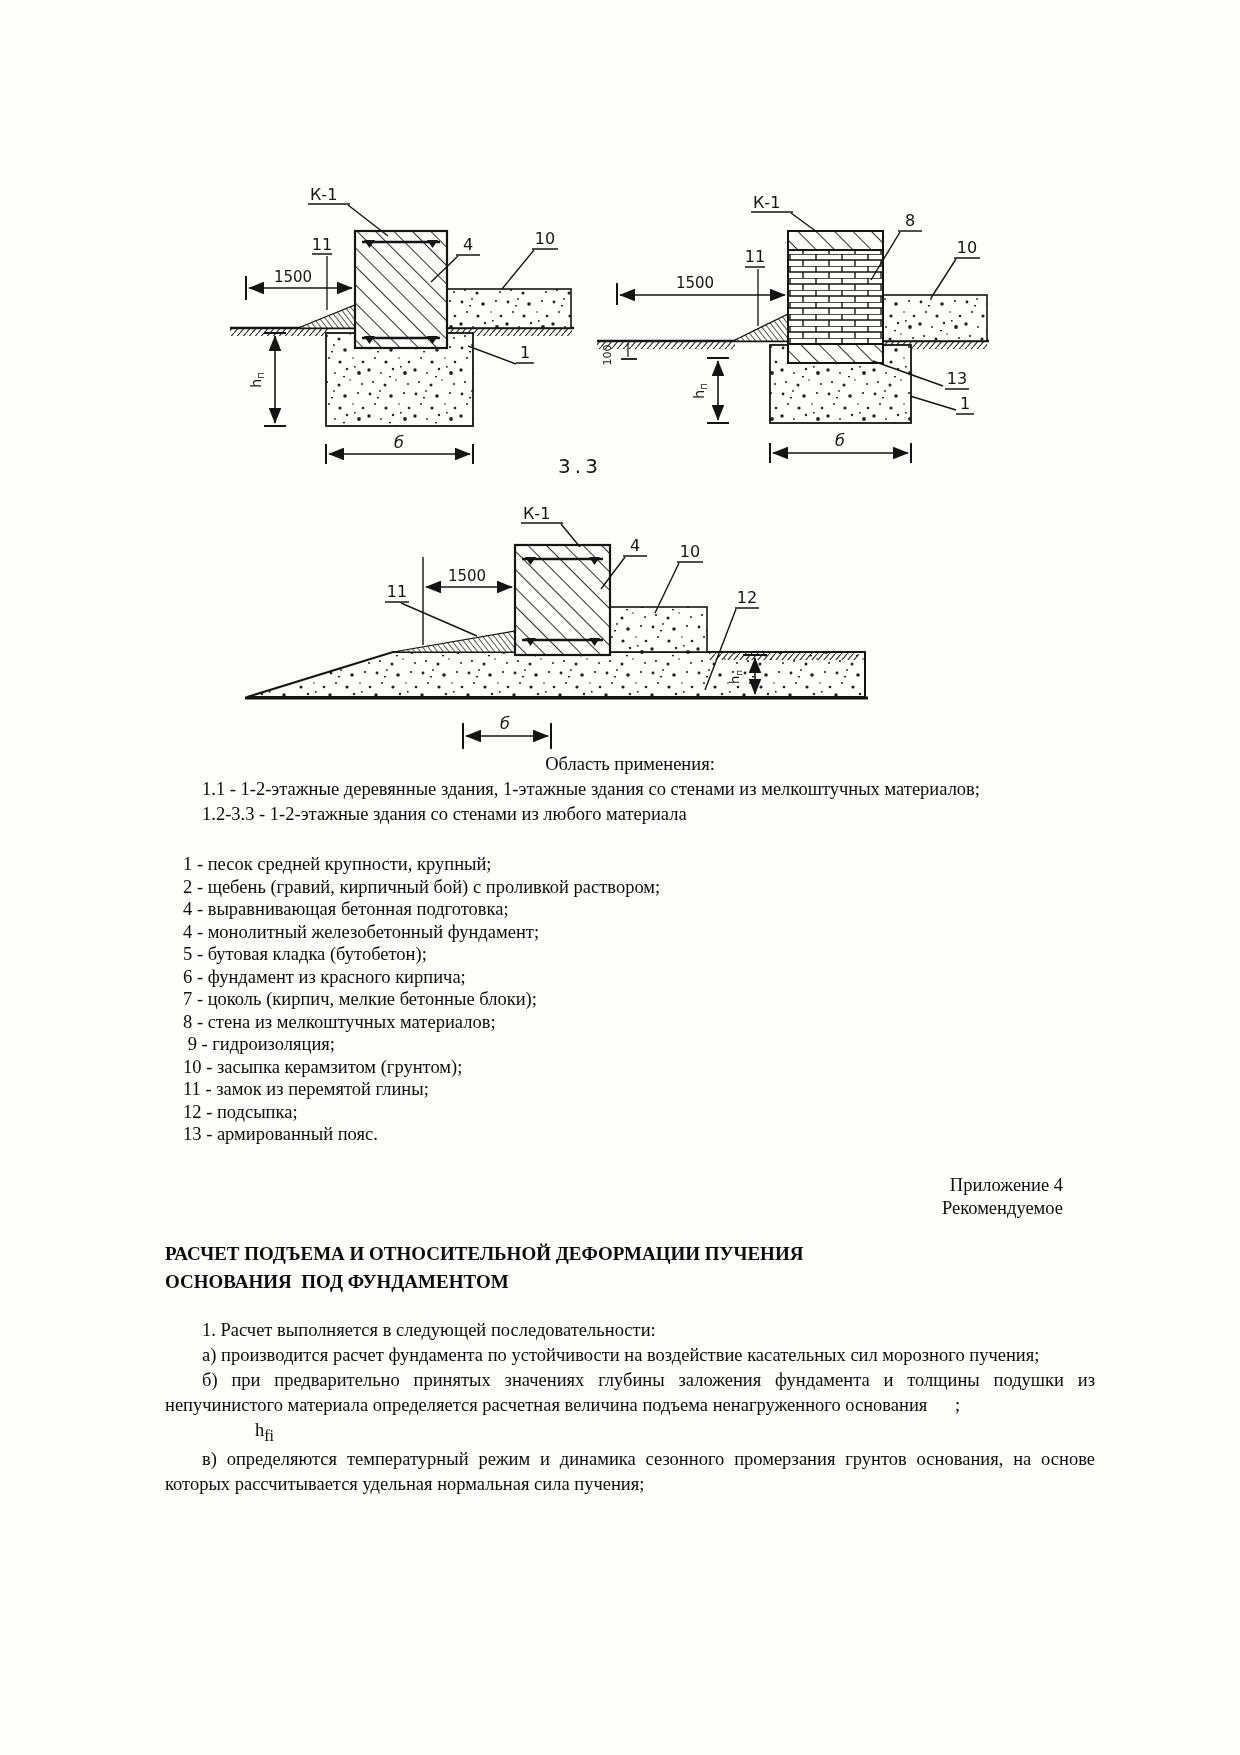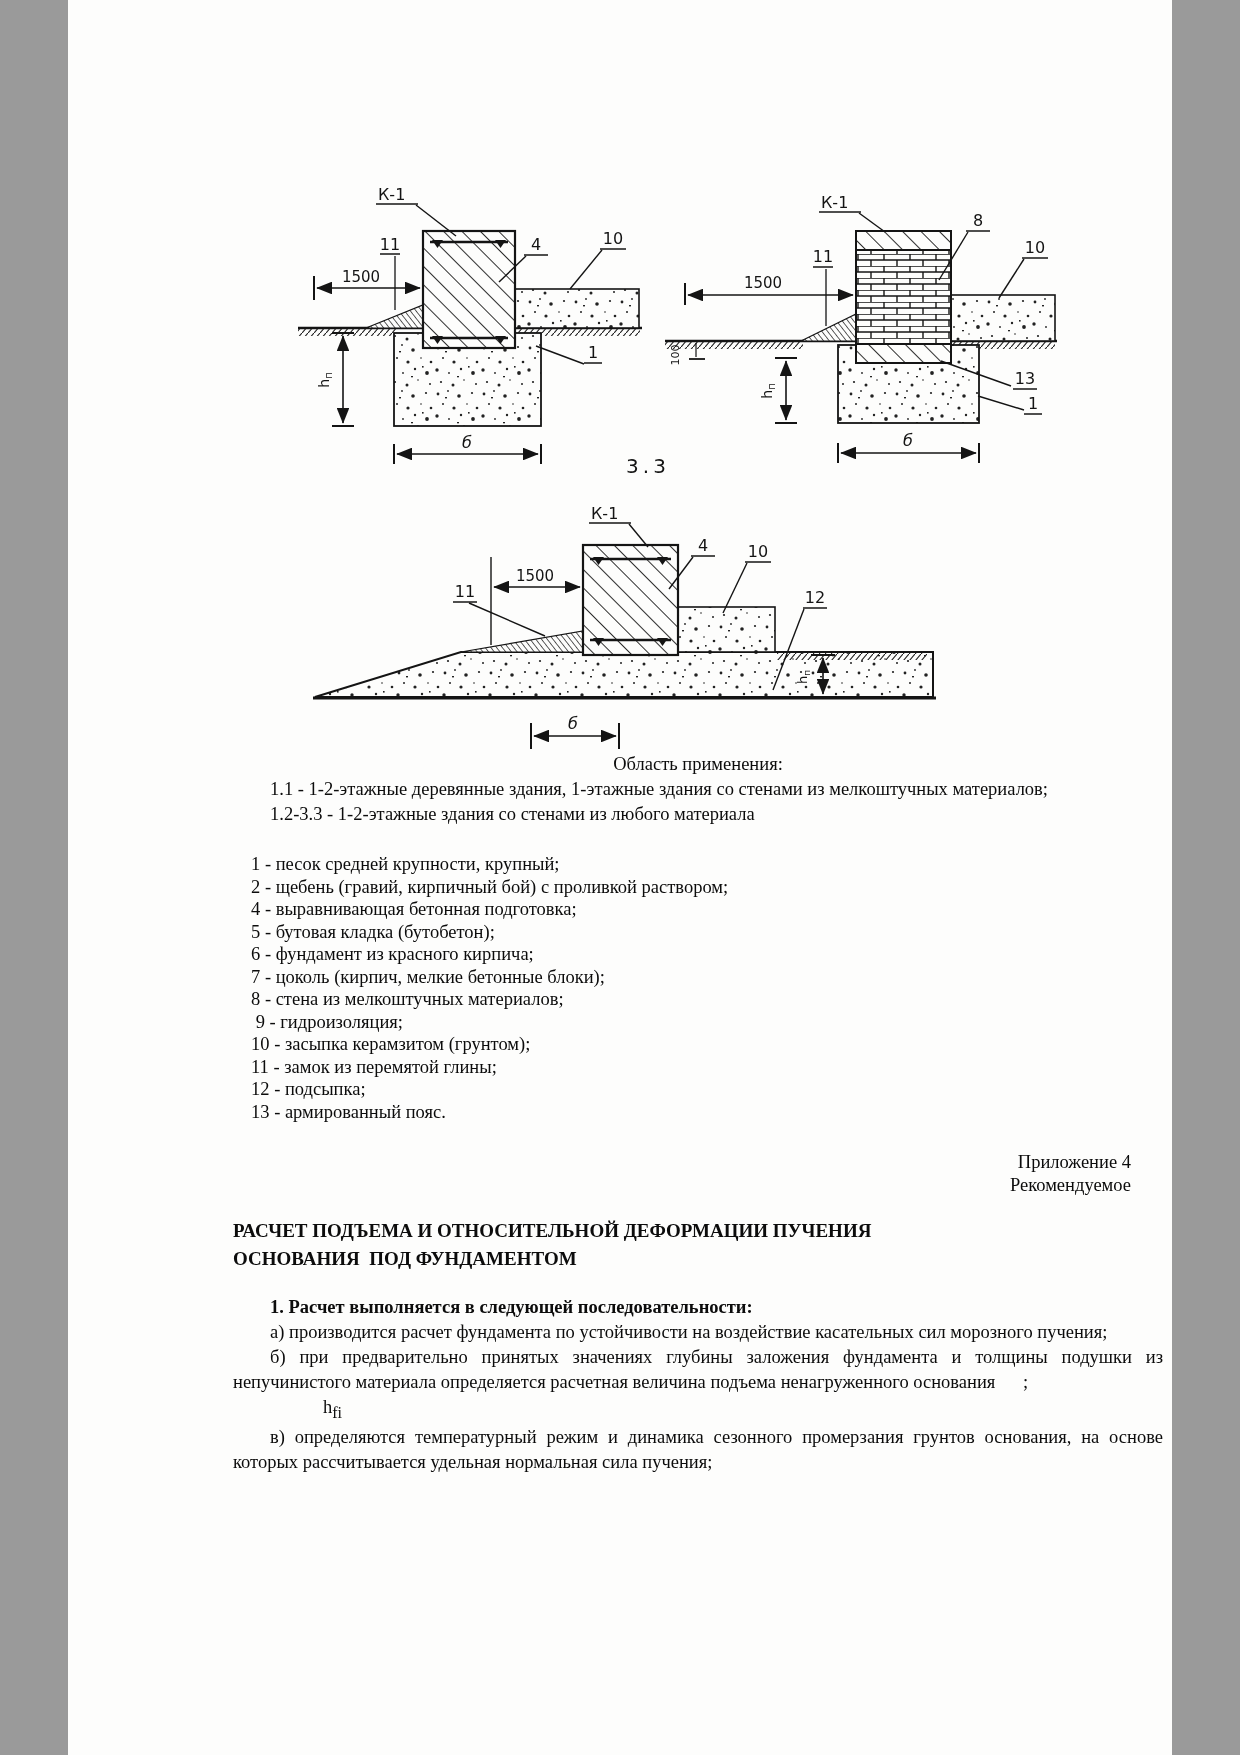--- a/index.html
+++ b/index.html
@@ -1,18 +1,18 @@
 <!DOCTYPE html>
 <html><head>
 <meta charset="utf-8">
 <style>
   html,body{margin:0;padding:0;background:#9a9a9a;}
   .page{
     position:relative;
-    width:1104px;height:1755px;
+    width:1240px;height:1755px;
     margin:0 auto;
     background:#fdfdfc;
     font-family:"Liberation Serif", serif;
     color:#0c0c0c;
     overflow:hidden;
   }
   .figs{position:absolute;left:0;top:0;width:1240px;height:770px;}
   .figs svg{position:absolute;}
   #fig1{left:228px;top:158px;}
   #fig2{left:595px;top:158px;}
@@ -25,21 +25,21 @@
   .center-title{text-align:center;line-height:25px;}
   .para{text-align:justify;text-indent:37px;}
   .legend-block{margin-top:26px;}
   .legend-title{text-align:center;line-height:23px;}
   .legend-item{line-height:22.5px;padding-left:18px;}
   .appendix{margin-top:28px;text-align:right;line-height:23px;padding-right:32px;}
   .heading{
     margin-top:20px;text-align:left;font-weight:bold;
     font-size:19px;line-height:28px;font-family:Liberation Serif, serif;
   }
-  .body-intro{margin-top:22px;text-indent:37px;font-weight:bold;}
+  .body-intro{margin-top:22px;text-indent:37px;}
   .formula-line{padding-left:90px;}
   .formula-line sub{font-size:16px;}
   svg text{font-family:"DejaVu Sans", sans-serif;fill:#141414;}
   svg .lbl{font-size:16px;}
   svg .dim{font-size:15px;}
   svg .cap{font-size:20px;letter-spacing:4px;}
 </style>
 </head>
 <body>
 
@@ -282,20 +282,21 @@
   <div class="textcol">
 
     <div class="center-title">Область применения:</div>
     <div class="para">1.1 - 1-2-этажные деревянные здания, 1-этажные здания со стенами из мелкоштучных материалов;</div>
     <div class="para">1.2-3.3 - 1-2-этажные здания со стенами из любого материала</div>
 
     <div class="legend-block">
       <div class="legend-item">1 - песок средней крупности, крупный;</div>
       <div class="legend-item">2 - щебень (гравий, кирпичный бой) с проливкой раствором;</div>
       <div class="legend-item">4 - выравнивающая бетонная подготовка;</div>
+      <div class="legend-item">4 - монолитный железобетонный фундамент;</div>
       <div class="legend-item">5 - бутовая кладка (бутобетон);</div>
       <div class="legend-item">6 - фундамент из красного кирпича;</div>
       <div class="legend-item">7 - цоколь (кирпич, мелкие бетонные блоки);</div>
       <div class="legend-item">8 - стена из мелкоштучных материалов;</div>
       <div class="legend-item">&nbsp;9 - гидроизоляция;</div>
       <div class="legend-item">10 - засыпка керамзитом (грунтом);</div>
       <div class="legend-item">11 - замок из перемятой глины;</div>
       <div class="legend-item">12 - подсыпка;</div>
       <div class="legend-item">13 - армированный пояс.</div>
     </div>

